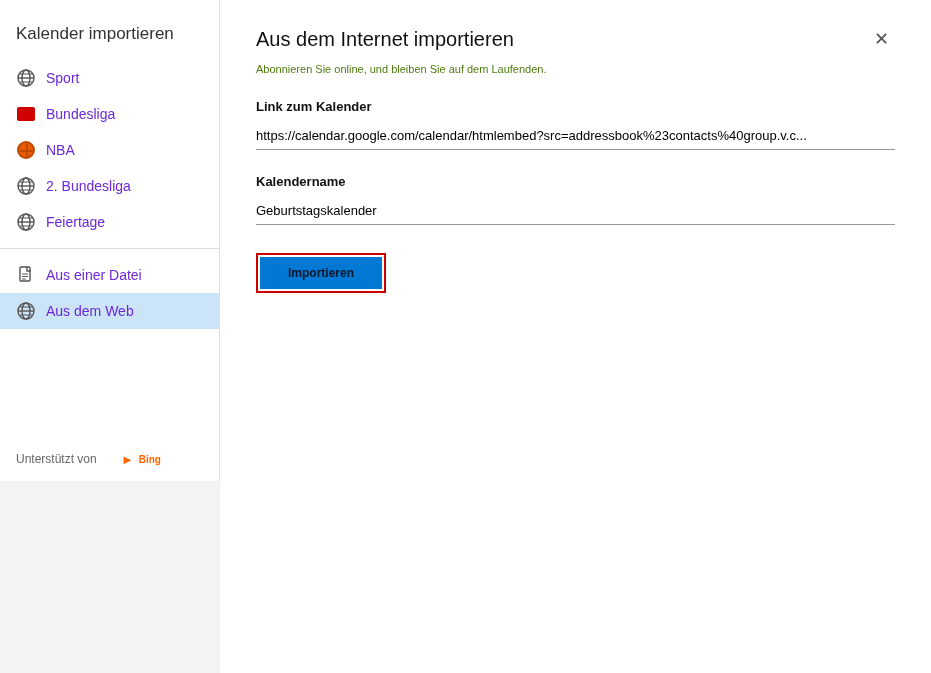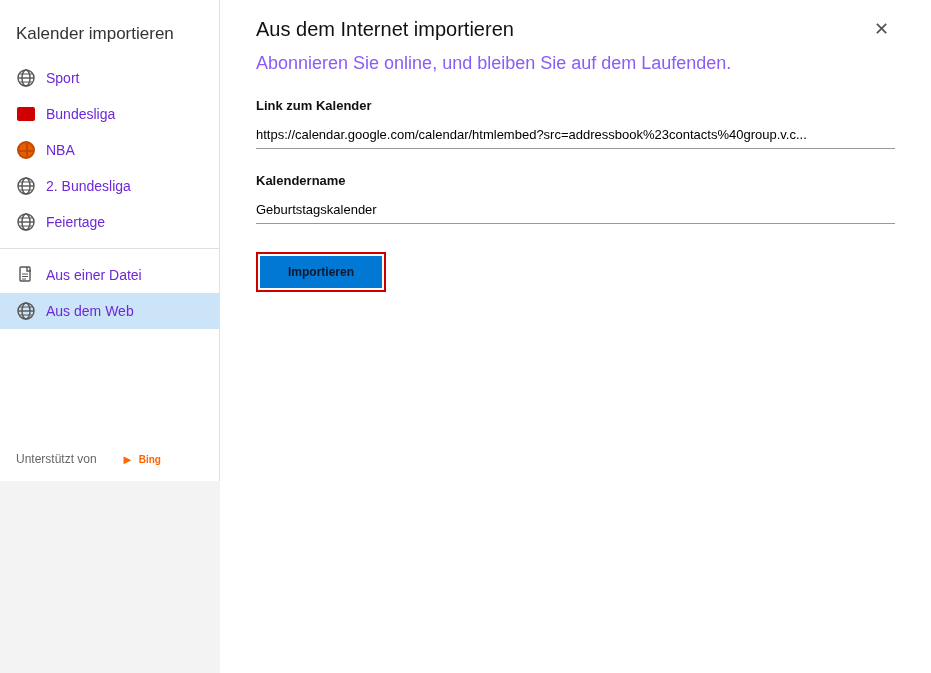--- a/index.html
+++ b/index.html
@@ -125,21 +125,21 @@
       display: flex;
       flex-direction: column;
       position: relative;
       padding: 0;
     }
 
     
     .dialog {
       background: #fff;
       flex: 1;
-      padding: 18px 36px 28px 36px;
+      padding: 28px 36px 28px 36px;
       position: relative;
     }
     .dialog-header {
       display: flex;
       justify-content: space-between;
       align-items: flex-start;
       margin-bottom: 12px;
     }
     .dialog-title {
       font-size: 20px;
@@ -150,22 +150,22 @@
       background: none;
       border: none;
       font-size: 18px;
       color: #555;
       cursor: pointer;
       padding: 2px 6px;
       line-height: 1;
     }
 
     .dialog-subtitle {
-      font-size: 18px;
-      color: #8b5cf6;
+      font-size: 11px;
+      color: #4d7c0f;
       margin-bottom: 24px;
     }
 
     .field-label {
       font-size: 13px;
       font-weight: 700;
       color: #111;
       margin-bottom: 8px;
     }
     .field-input {

